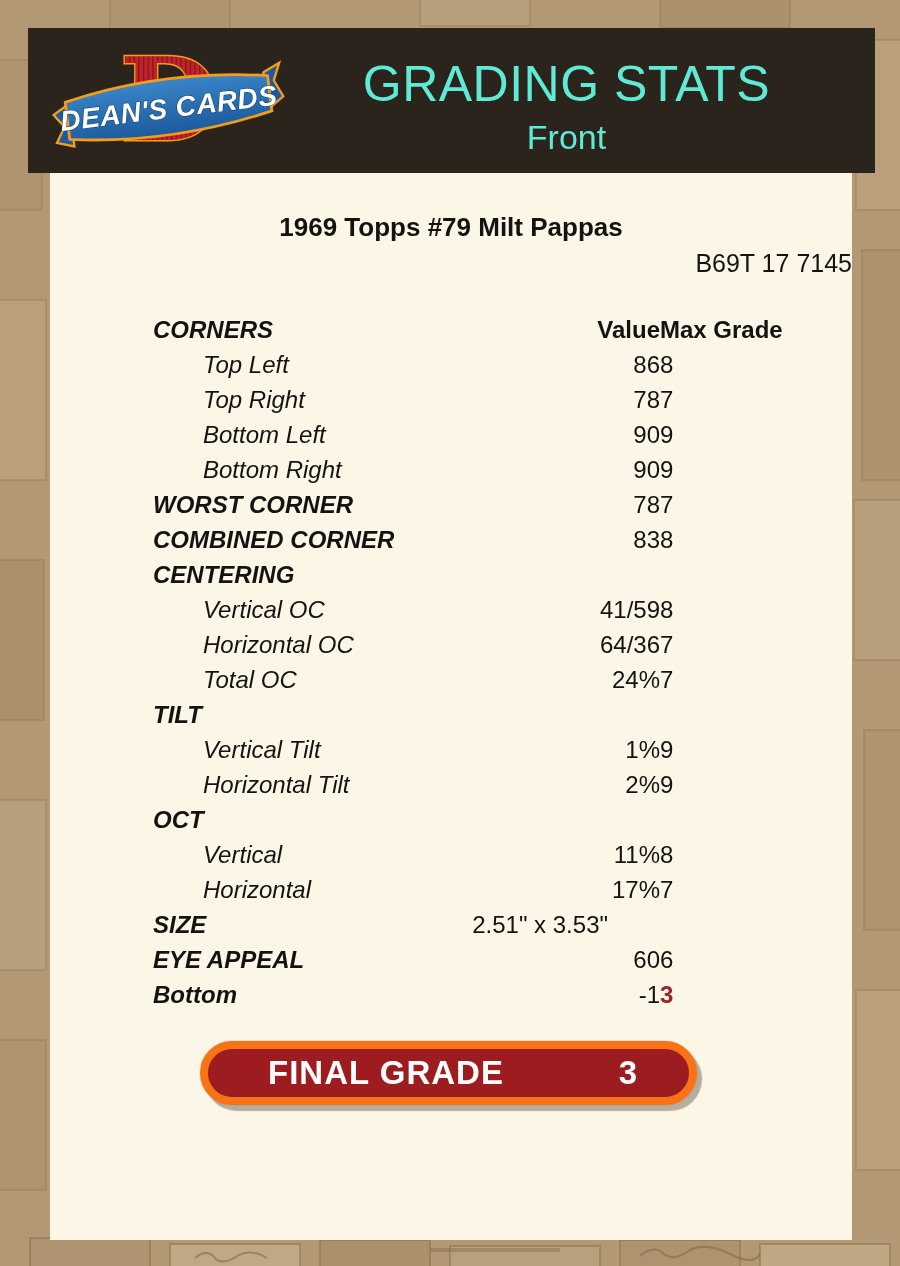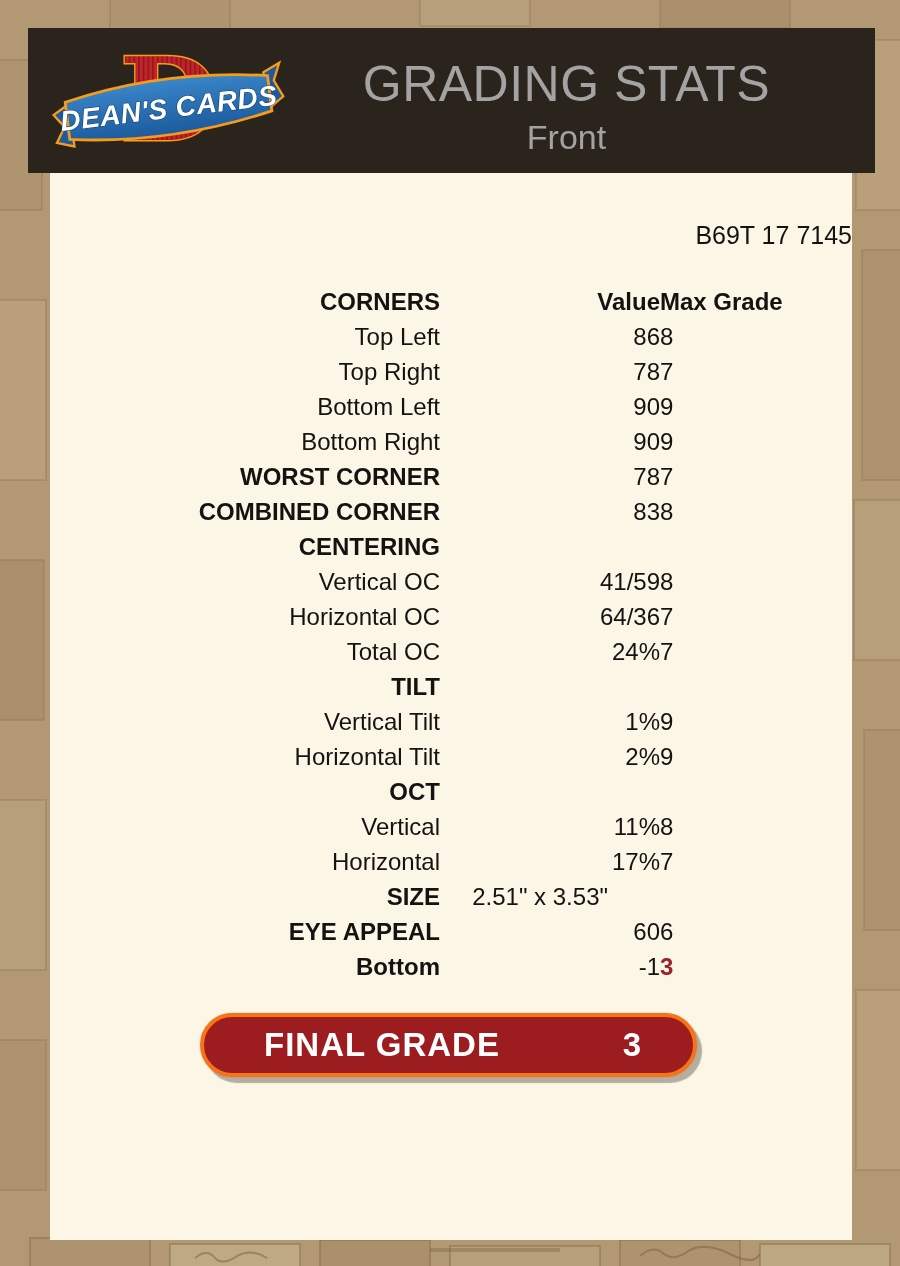--- a/index.html
+++ b/index.html
@@ -9,53 +9,53 @@
   }
   .bg-svg { position:absolute; left:0; top:0; }
 
   
   .header-bar {
     position:absolute; left:28px; top:28px; width:847px; height:145px;
     background:#2b241c;
   }
   .logo { position:absolute; left:24px; top:6px; width:234px; height:132px; cursor:pointer; }
   .header-titles {
-    position:absolute; left:300px; right:70px; top:30px; text-align:center; color:#a3a3a3;
+    position:absolute; left:300px; right:70px; top:30px; text-align:center; color:#5eead4;
   }
   .header-title { font-size:50px; line-height:52px; letter-spacing:0.5px; }
   .header-subtitle { font-size:34px; line-height:36px; margin-top:9px; }
 
   
   .panel {
     position:absolute; left:50px; top:173px; width:802px; height:1067px;
     background:#fcf6e7; color:#151311; box-sizing:border-box; padding-top:40px;
   }
   .card-title { text-align:center; font-size:26px; font-weight:bold; line-height:28px; }
   .card-code  { text-align:right; font-size:25px; line-height:28px; margin-top:8px; }
 
   
   .gtable { margin-top:35px; }
   .trow {
     display:grid; grid-template-columns:287px 220px 130px;
     height:35px; align-items:center; margin-left:103px; font-size:24px;
   }
   .trow.gap { }
-  .cell.label { text-align:right; white-space:nowrap; }
+  .cell.label { text-align:left; white-space:nowrap;font-style:italic; }
   .cell.value { text-align:right; white-space:nowrap; }
   .cell.grade { text-align:left; }
   .bold { font-weight:bold; }
   .indent { padding-left:50px; }
   .red { color:#9b2327; font-weight:bold; }
   .shift { transform:translateX(-52px); }
 
   
   .final-grade {
     position:relative; margin:29px 0 0 150px; width:497px; height:64px;
     box-sizing:border-box; background:#9c1c20;
-    border:4px solid #f97316; border-radius:32px;
+    border:8px solid #f97316; border-radius:32px;
     box-shadow:5px 6px 1px rgba(110,100,85,0.5), 0 0 0 1px rgba(0,0,0,0.07);
     display:flex; align-items:center; justify-content:space-between;
     padding:0 52px 0 60px; color:#ffffff; cursor:pointer;
   }
   .final-grade .fg-label { font-size:33px; font-weight:bold; letter-spacing:1px; }
   .final-grade .fg-value { font-size:33px; font-weight:bold; }
 </style>
 </head>
 <body>
 
@@ -113,20 +113,21 @@
         <text x="125" y="88" text-anchor="middle" font-family="Liberation Sans, sans-serif" font-weight="bold" font-style="italic" font-size="30" letter-spacing="0.5" fill="#ffffff" stroke="#12406e" stroke-width="1.2" paint-order="stroke">DEAN'S CARDS</text>
       </g>
     </svg>
     <div class="header-titles">
       <div class="header-title">GRADING STATS</div>
       <div class="header-subtitle">Front</div>
     </div>
   </div>
 
   <div class="panel">
+    <div class="card-title">1969 Topps #79 Milt Pappas</div>
     <div class="card-code">B69T 17 7145</div>
 
     <div class="gtable">
       <div class="trow">
         <span class="cell label bold">CORNERS</span>
         <span class="cell value bold">Value</span>
         <span class="cell grade bold">Max Grade</span>
       </div>
       <div>
           <div class="trow">

